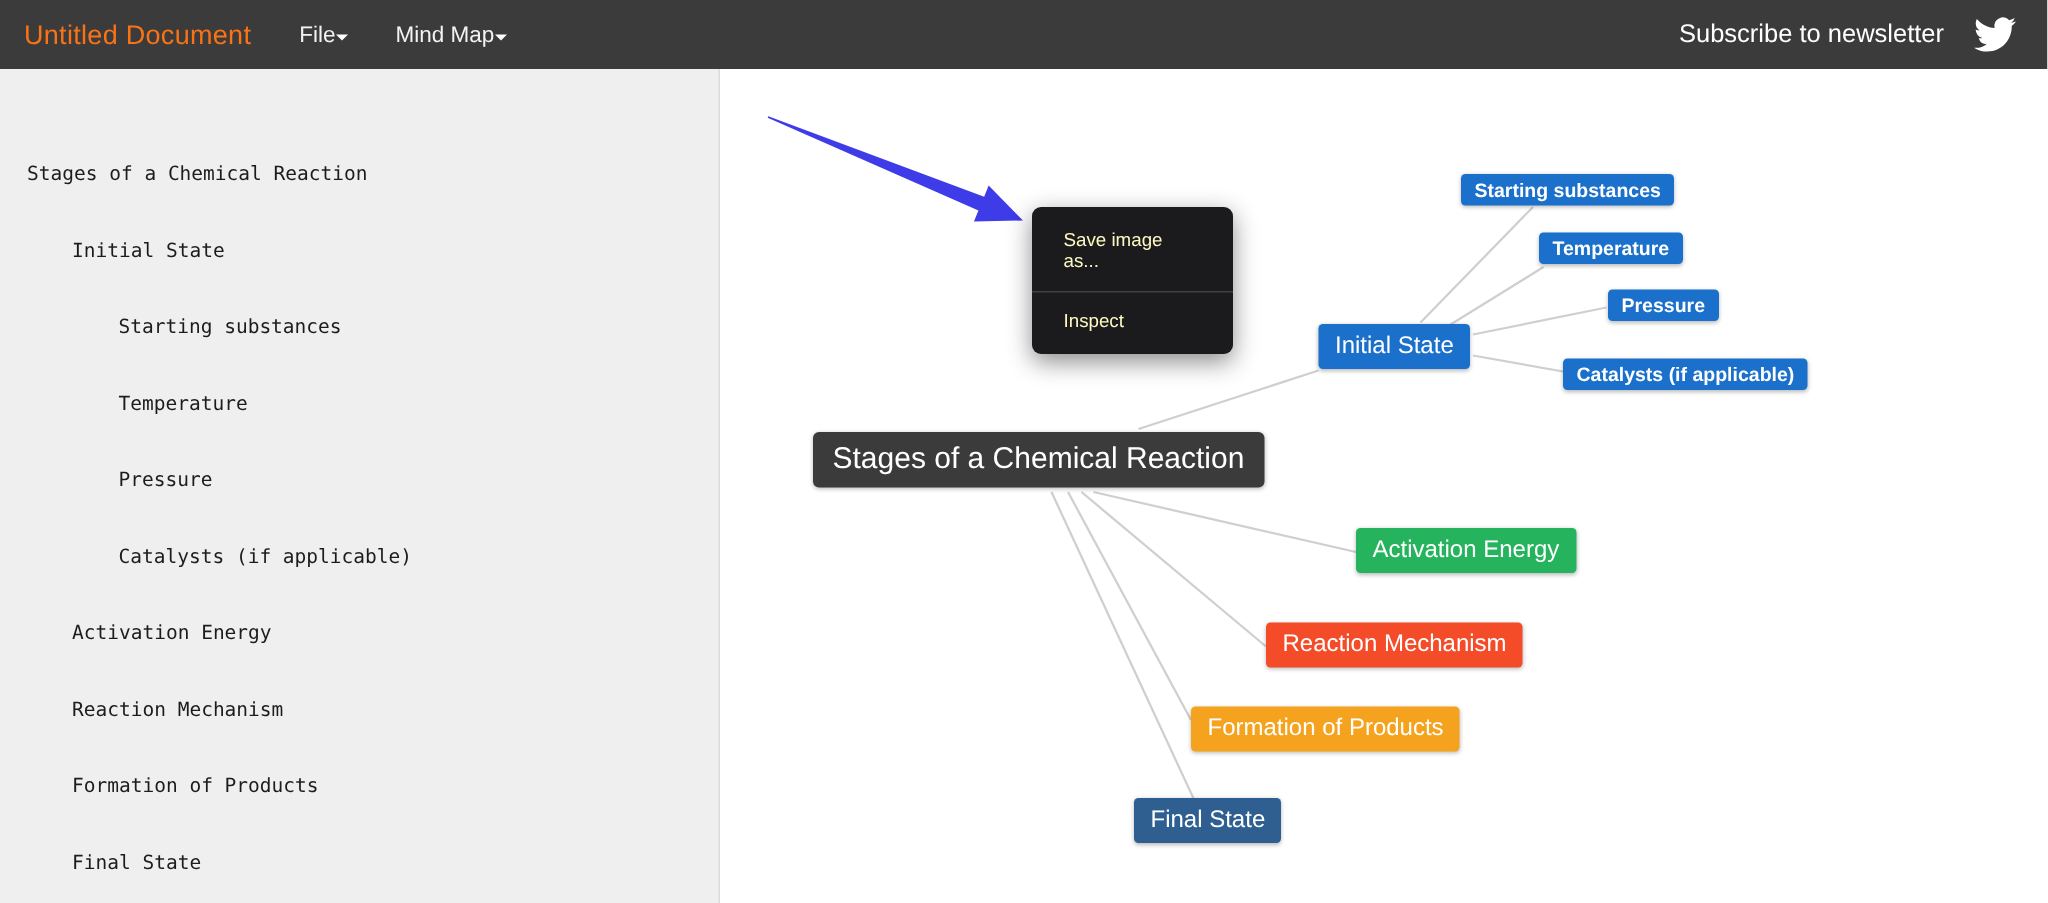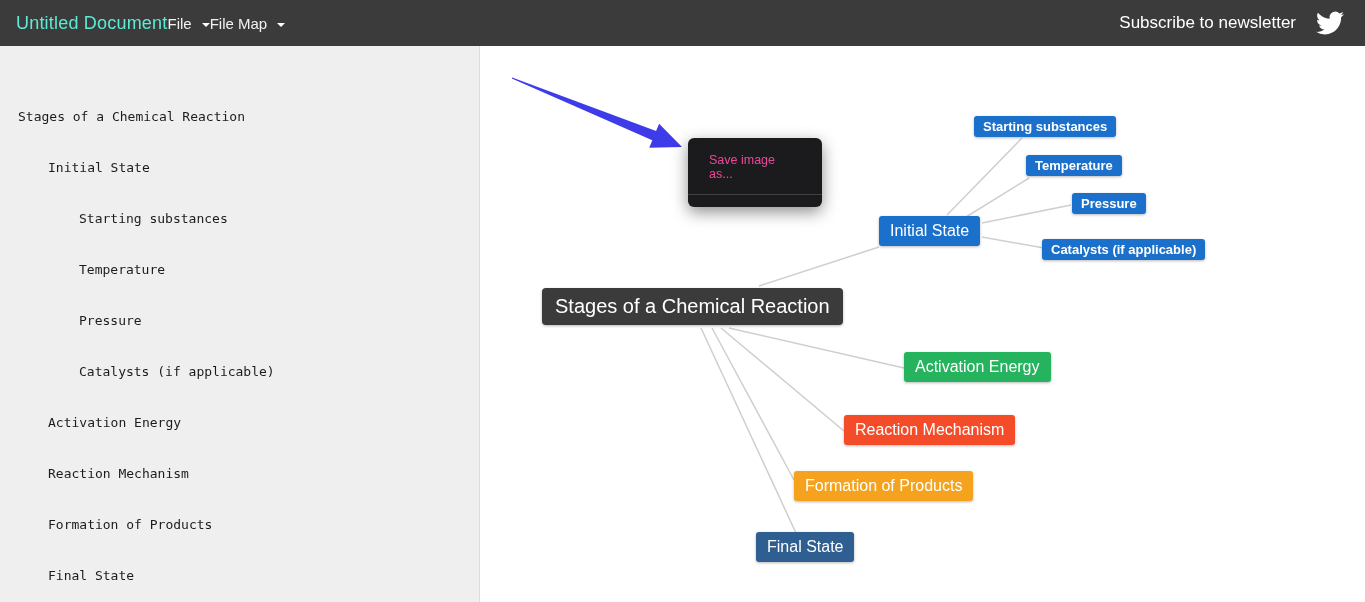--- a/index.html
+++ b/index.html
@@ -2,23 +2,23 @@
 <html><head>
 <meta charset="utf-8">
 <style>
   * { margin:0; padding:0; box-sizing:border-box; }
   html,body { width:1365px; height:602px; overflow:hidden; background:#fff;
               font-family:"Liberation Sans", sans-serif; }
 
   
   .navbar { height:46px; background:#3b3b3b; display:flex; align-items:center;
             padding:0 18px 0 16px; color:#fff; }
-  .nav-title { font-size:18px; color:#5eead4; letter-spacing:.2px; }
-  .nav-menu { font-size:15px; color:#f2f2f2; display:flex;
-              align-items:center; gap:10px; cursor:pointer; }
+  .nav-title { font-size:18px; color:#f97316; letter-spacing:.2px; }
+  .nav-menu { font-size:15px; margin-left:32px; color:#f2f2f2; display:flex;
+              align-items:center; gap:0; cursor:pointer; }
   .caret { width:0; height:0; border-left:4px solid transparent;
            border-right:4px solid transparent; border-top:4px solid #ffffff;
            margin-top:3px; }
   .nav-right { margin-left:auto; display:flex; align-items:center; gap:17px; }
   .subscribe { font-size:17px; color:#ffffff; cursor:pointer;text-align:right; }
   .twitter svg { display:block; }
 
   
   .content { display:flex; height:556px; }
 
@@ -42,38 +42,38 @@
   .node { position:absolute; z-index:2; color:#fff; white-space:nowrap;
           border-radius:3px; box-shadow:0 1px 3px rgba(0,0,0,.28);
           cursor:pointer; }
   .node.root  { font-size:20px; padding:7px 13px; border-radius:4px; }
   .node.branch{ font-size:16px; padding:6px 11px; }
   .node.leaf  { font-size:13px; font-weight:700; padding:3px 9px; }
 
   
   .ctx-menu { position:absolute; z-index:4; left:208px; top:92px; width:134px;
               background:#1b1b1d; border-radius:6px; padding:8px 0 7px;
-              box-shadow:0 5px 16px rgba(0,0,0,.45); color:#ec4899;
+              box-shadow:0 5px 16px rgba(0,0,0,.45); color:#fef9c3;
               font-size:12.5px; }
   .ctx-item { padding:7px 21px 8px; cursor:pointer; }
   .ctx-sep  { border-top:1px solid #414144; margin:5px 0; }
 </style>
 </head>
 <body>
 
 <nav class="navbar">
   <span class="nav-title">Untitled Document</span>
 
   <div class="nav-menu">
     <span>File</span>
     <span class="caret"></span>
   </div>
 
   <div class="nav-menu">
-    <span>File Map</span>
+    <span>Mind Map</span>
     <span class="caret"></span>
   </div>
 
   <div class="nav-right">
     <span class="subscribe">Subscribe to newsletter</span>
     <span class="twitter">
       <svg width="34" height="28" viewBox="0 0 24 24" fill="#ffffff" aria-hidden="true">
         <path d="M23.953 4.57a10 10 0 01-2.825.775 4.958 4.958 0 002.163-2.723c-.951.555-2.005.959-3.127 1.184a4.92 4.92 0 00-8.384 4.482C7.69 8.095 4.067 6.13 1.64 3.162a4.822 4.822 0 00-.666 2.475c0 1.71.87 3.213 2.188 4.096a4.904 4.904 0 01-2.228-.616v.06a4.923 4.923 0 003.946 4.827 4.996 4.996 0 01-2.212.085 4.936 4.936 0 004.604 3.417 9.867 9.867 0 01-6.102 2.105c-.39 0-.779-.023-1.17-.067a13.995 13.995 0 007.557 2.209c9.053 0 13.998-7.496 13.998-13.985 0-.21 0-.42-.015-.63A9.935 9.935 0 0024 4.59z"></path>
       </svg>
     </span>
@@ -129,16 +129,17 @@
 
     <div class="node branch" style="left: 276px; top: 486px; background-color: rgb(46, 95, 144);">Final State</div>
 
     <svg class="arrow-layer" width="884" height="556">
       <polygon points="31.8,32.5 172.3,94.3 169.3,101.7 202,101 179.1,77.7 176.1,85.1 32.2,31.5" fill="#3e3be9"></polygon>
     </svg>
 
     <div class="ctx-menu">
       <div class="ctx-item">Save image as...</div>
       <div class="ctx-sep"></div>
+      <div class="ctx-item">Inspect</div>
     </div>
 
   </main>
 </div>
 
 </body></html>

